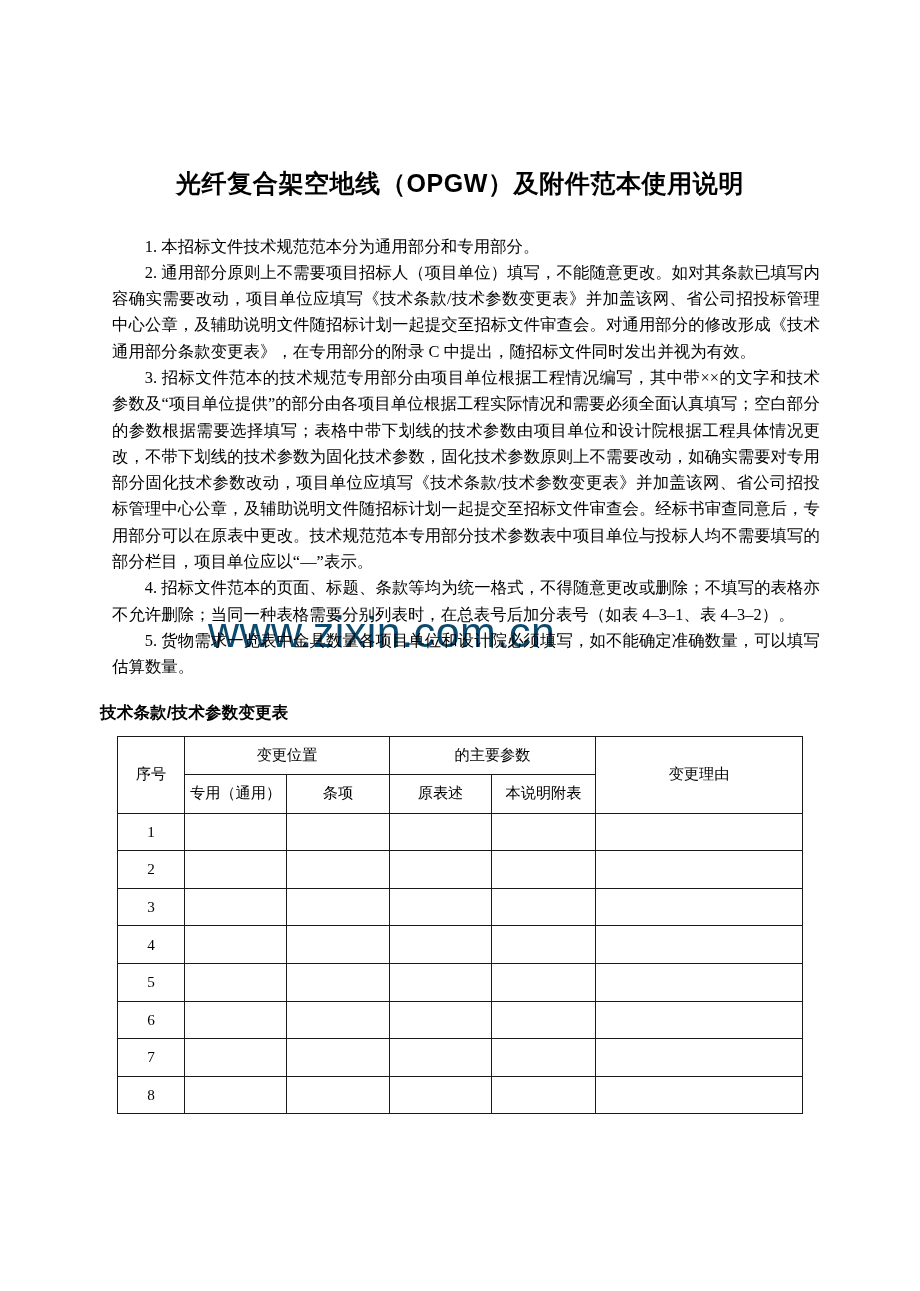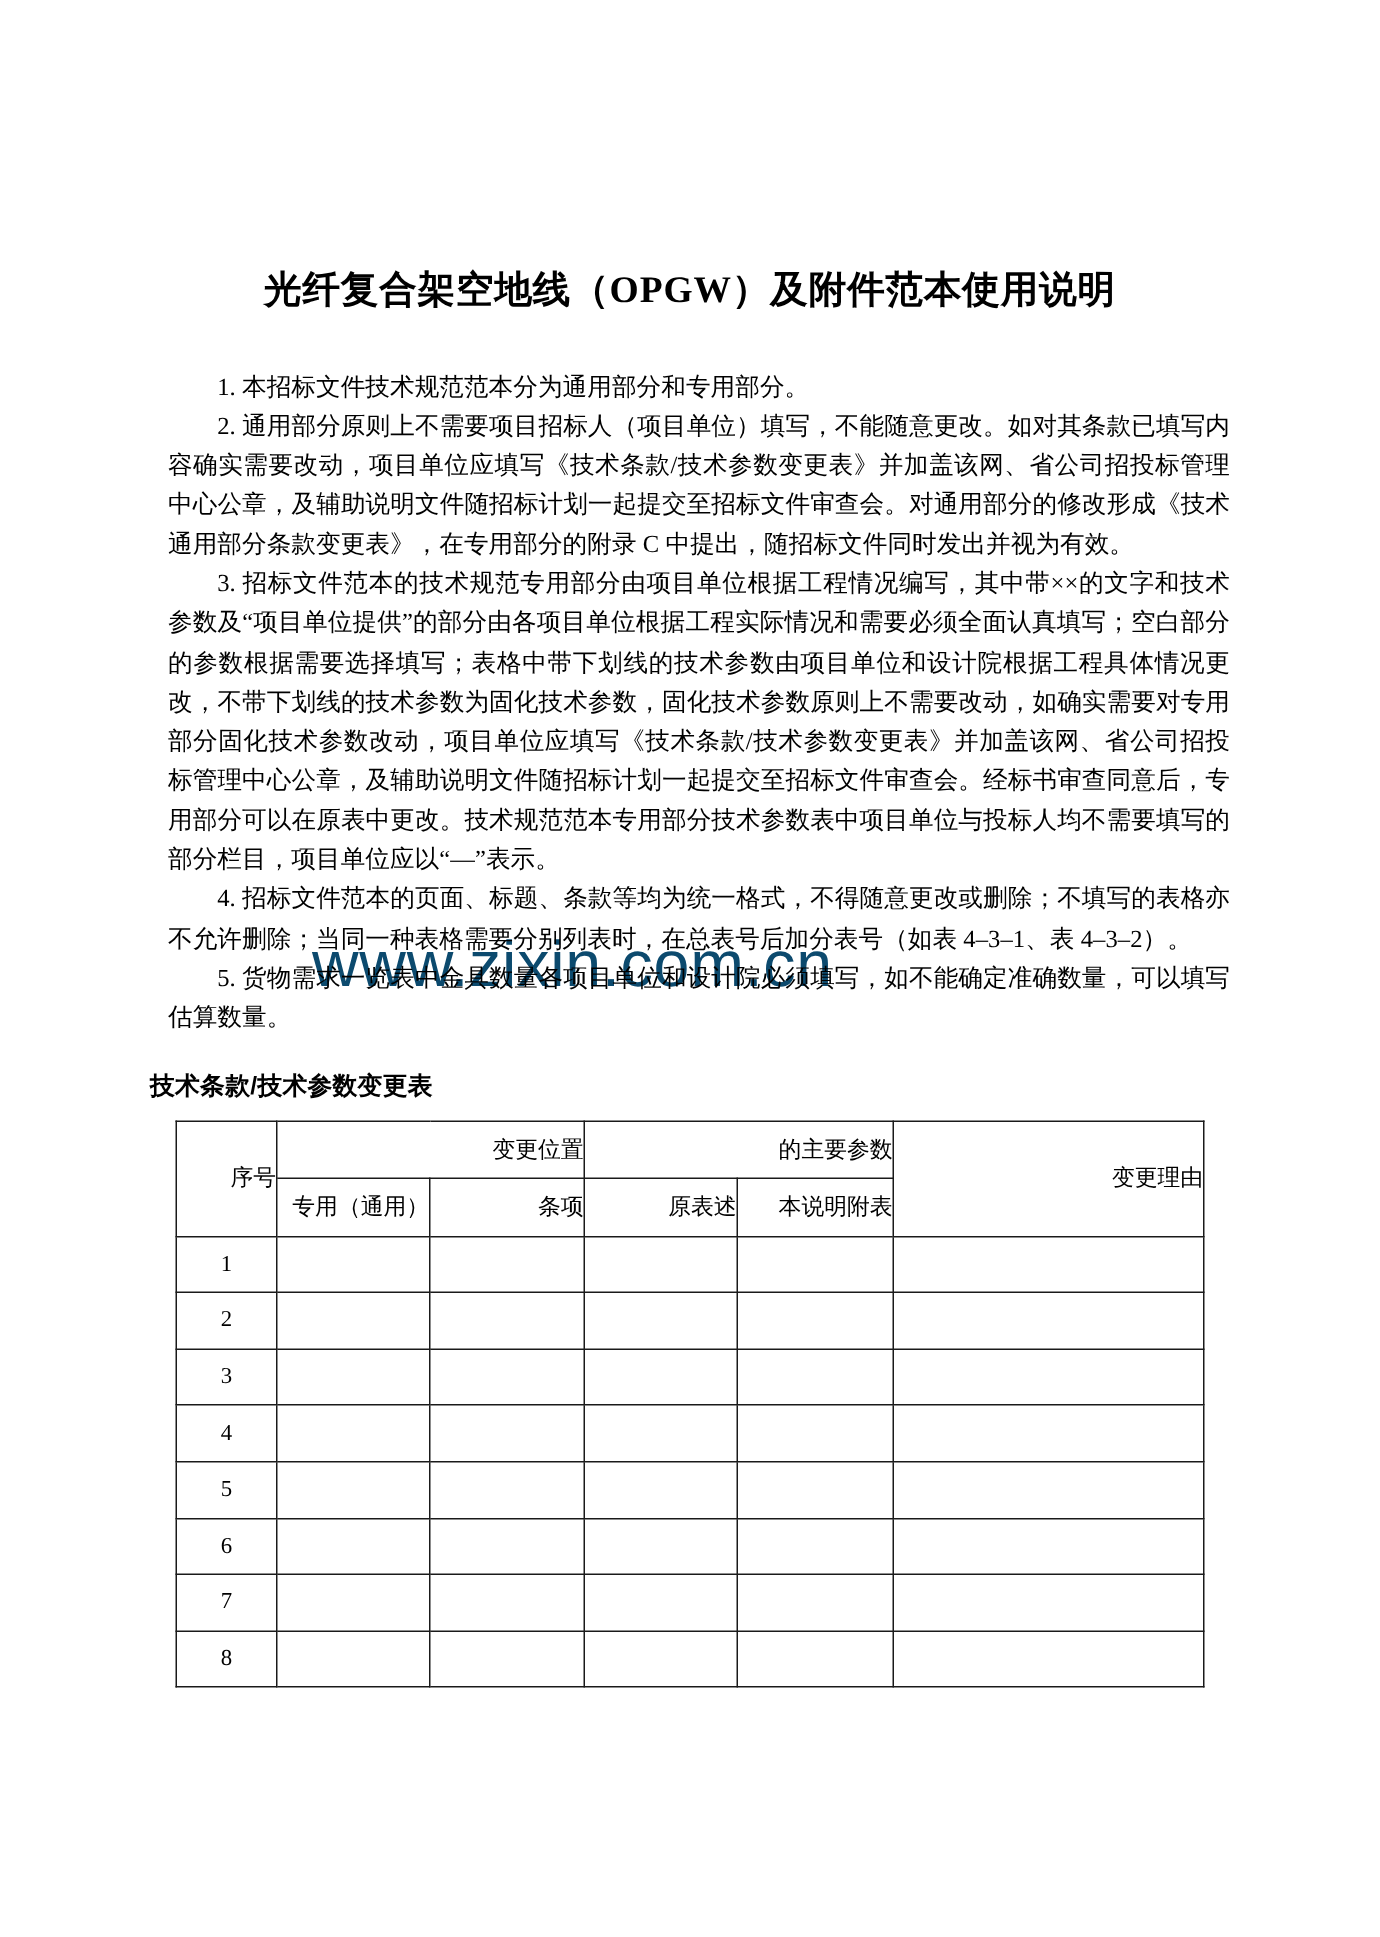--- a/index.html
+++ b/index.html
@@ -44,25 +44,25 @@
   
   .content {
     position: relative;
     z-index: 2;
     padding: 0 100px 0 100px;
   }
 
   
   .doc-title {
     text-align: center;
-    font-family: Liberation Serif, serif;
+    font-family: Liberation Sans, sans-serif;
     font-size: 25px;
     font-weight: bold;
     letter-spacing: 0.6px;
-    margin: 15px;
+    margin: 4px;
     padding-top: 163px;
     line-height: 1.3;
   }
 
   
   .body-block {
     margin-top: 34px;
     margin-left: 12px;
   }
   p.para {
@@ -105,21 +105,20 @@
     border: 1px solid #1a1a1a;
     font-weight: normal;
     font-size: 15.2px;
     text-align: center;
     vertical-align: middle;
     font-family: "Liberation Serif", "DejaVu Serif", serif;
     padding: 0;
   }
   table.change-table thead td {
     height: 38px;
-    text-align: right;
   }
   table.change-table thead td.tall {
     height: 77px;
   }
   table.change-table tbody td {
     height: 37.6px;
   }
   
   col.c-seq     { width: 67px;  }
   col.c-spec    { width: 102px; }

